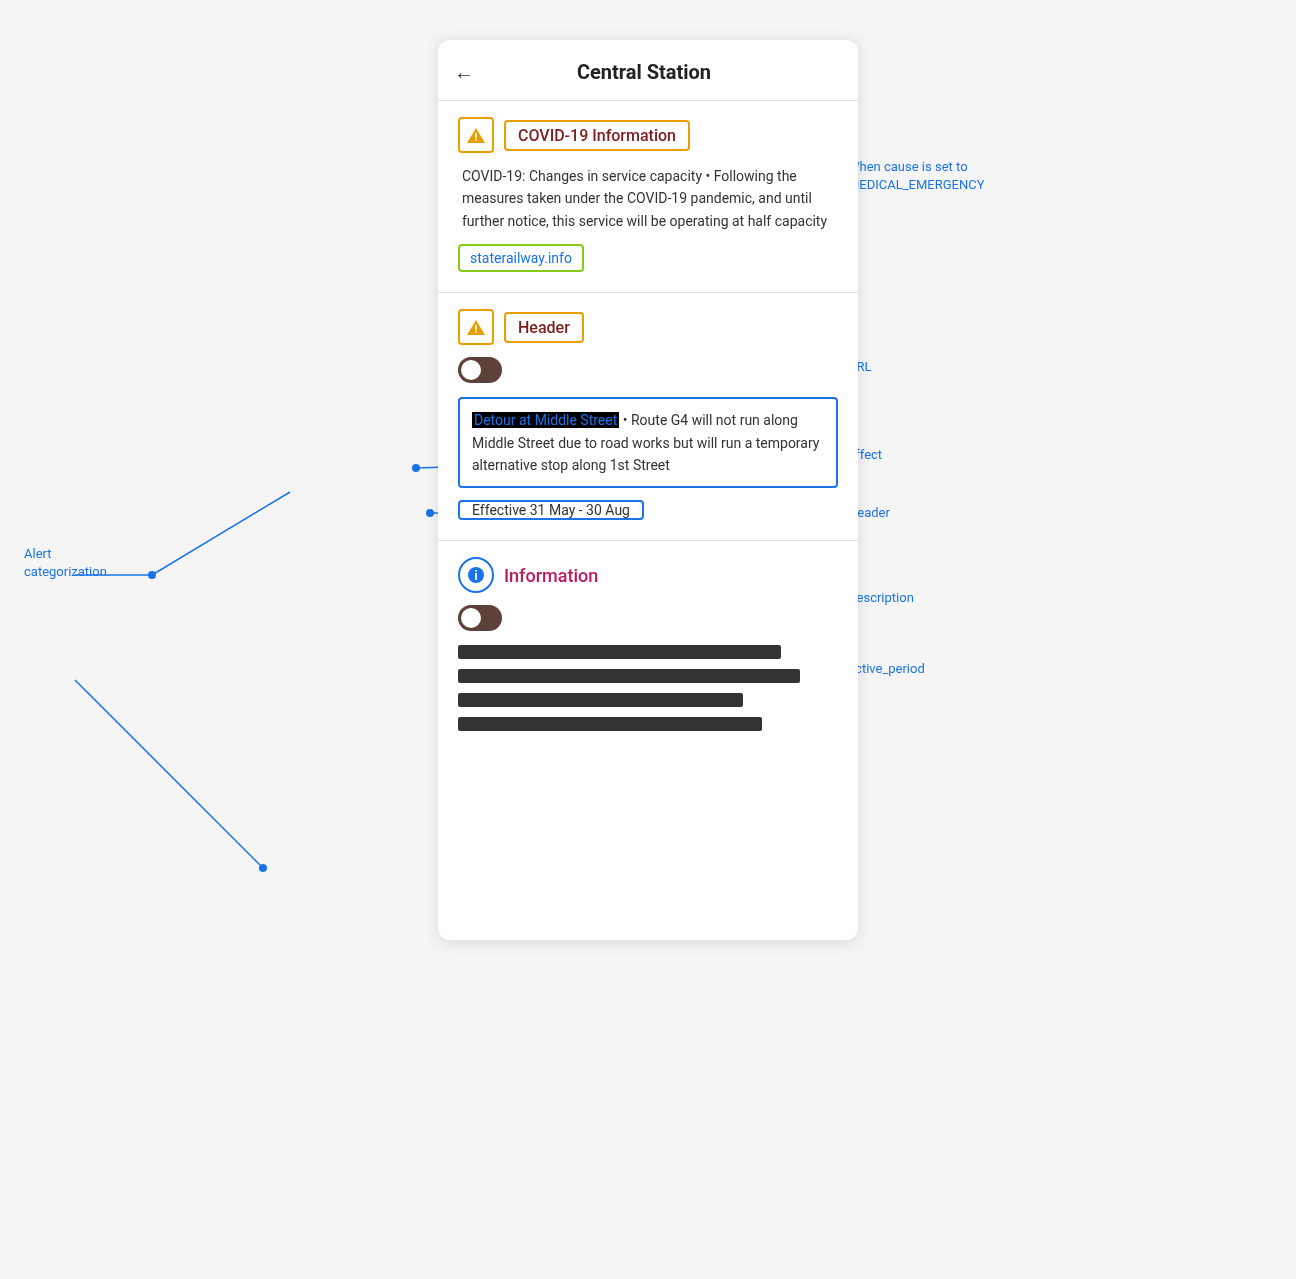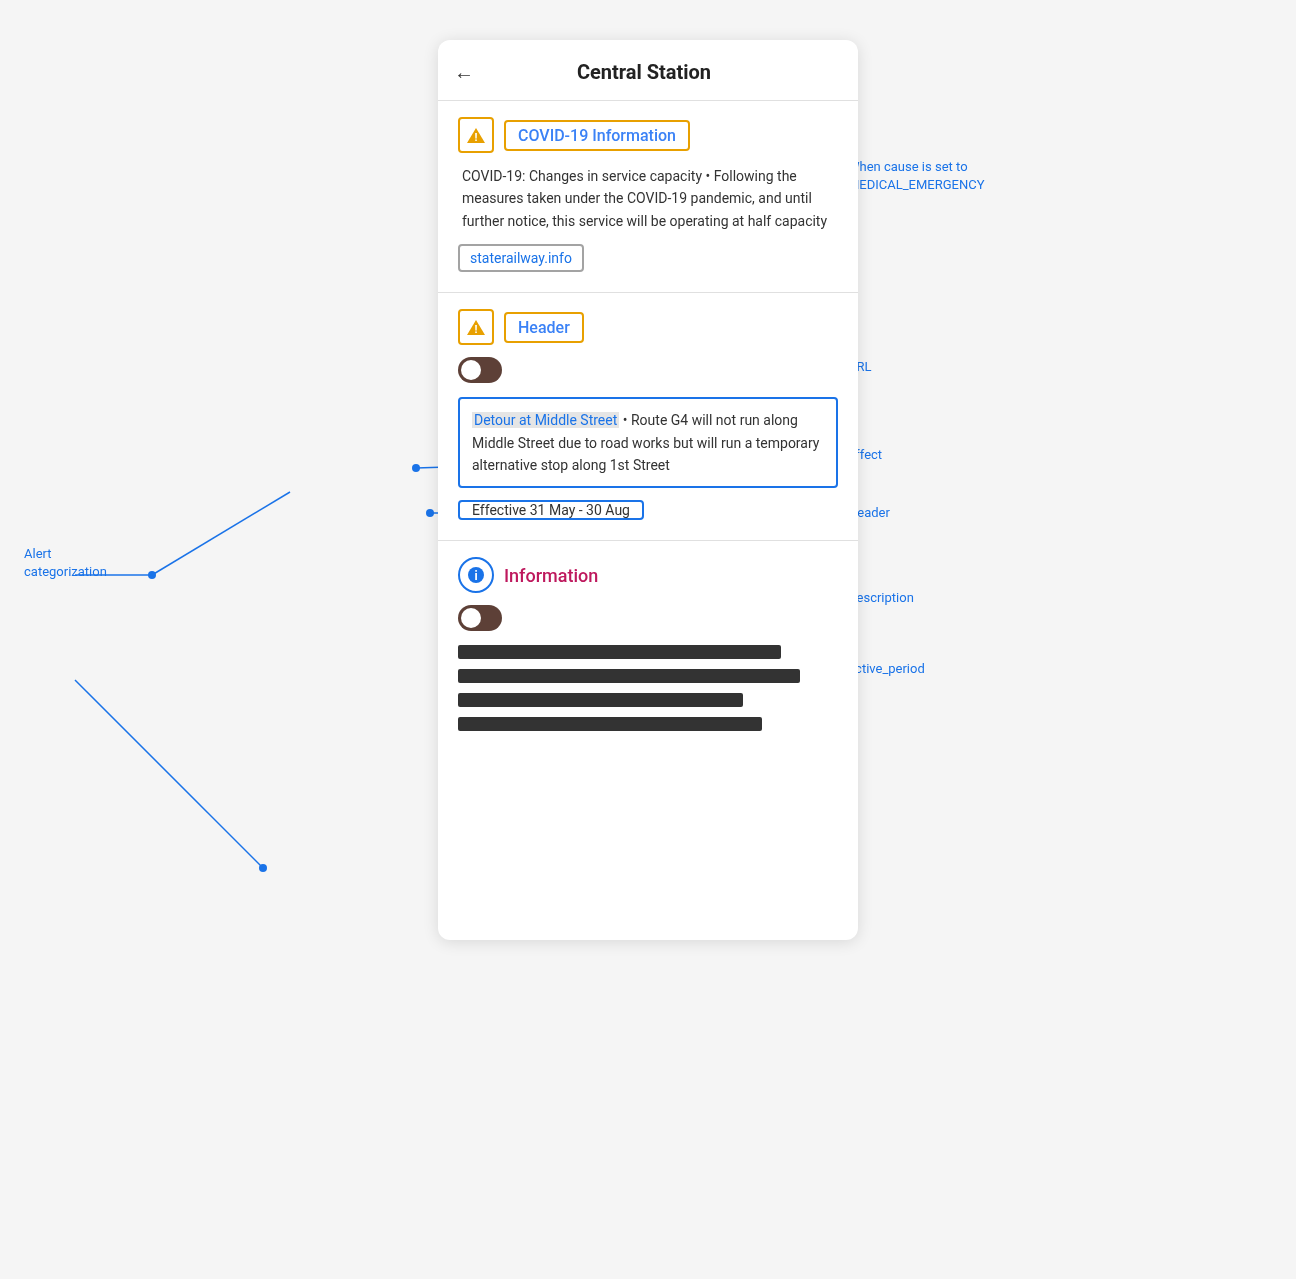--- a/index.html
+++ b/index.html
@@ -91,21 +91,21 @@
       align-items: center;
       justify-content: center;
       border: 2px solid #1a73e8;
       border-radius: 50%;
     }
 
     .alert-title-box {
       border: 2px solid #e8a000;
       border-radius: 4px;
       padding: 4px 12px;
-      color: #3b82f6;
+      color: #7f1d1d;
       font-size: 16px;
       font-weight: 500;
     }
 
     .alert-title-box-info {
       border: none;
       color: #be185d;
       font-size: 18px;
       font-weight: 500;
     }
@@ -113,21 +113,21 @@
     .alert-body-text {
       font-size: 14px;
       color: #333;
       line-height: 1.6;
       margin-bottom: 12px;
       padding-left: 4px;
     }
 
     .alert-url {
       display: inline-block;
-      border: 2px solid #a3a3a3;
+      border: 2px solid #84cc16;
       border-radius: 4px;
       padding: 4px 10px;
       color: #1a73e8;
       font-size: 14px;
       cursor: pointer;
     }
 
     
     .toggle-icon {
       width: 44px;
@@ -241,21 +241,21 @@
             <polygon points="10,2 19,17 1,17" fill="#e8a000"></polygon>
             <text x="10" y="15" text-anchor="middle" font-size="11" font-weight="bold" fill="white">!</text>
           </svg>
         </div>
         <div class="alert-title-box">Header</div>
       </div>
 
       <div class="toggle-icon"></div>
 
       <div class="description-box">
-        <span style="background:#e5e5e5; color:#1a73e8; padding:0 2px;">Detour at Middle Street</span>
+        <span style="background:#000000; color:#1a73e8; padding:0 2px;">Detour at Middle Street</span>
         <span> • </span>
         <span>Route G4 will not run along Middle Street due to road works but will run a temporary alternative stop along 1st Street</span>
       </div>
 
       <div class="period-box">Effective 31 May - 30 Aug</div>
     </div>
 
     <div class="alert-section">
       <div class="alert-header-row">
         <div class="alert-icon-info">

